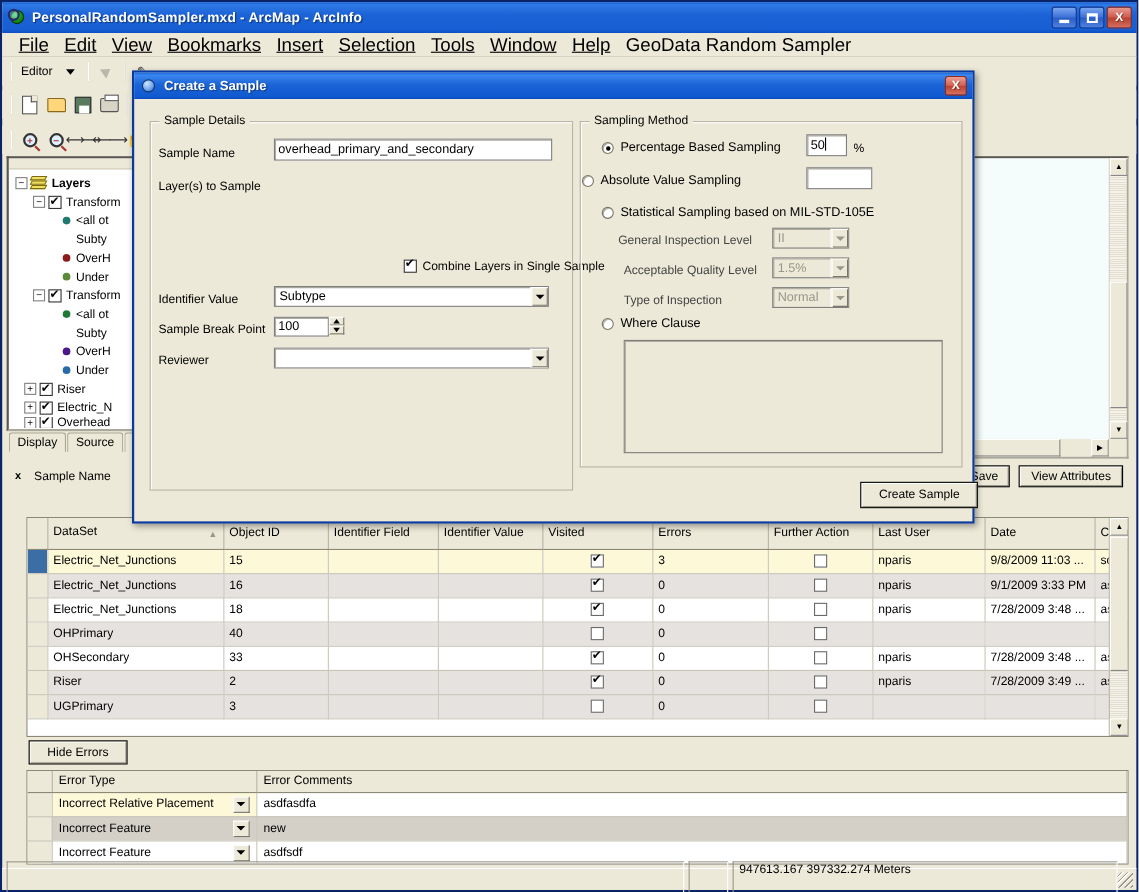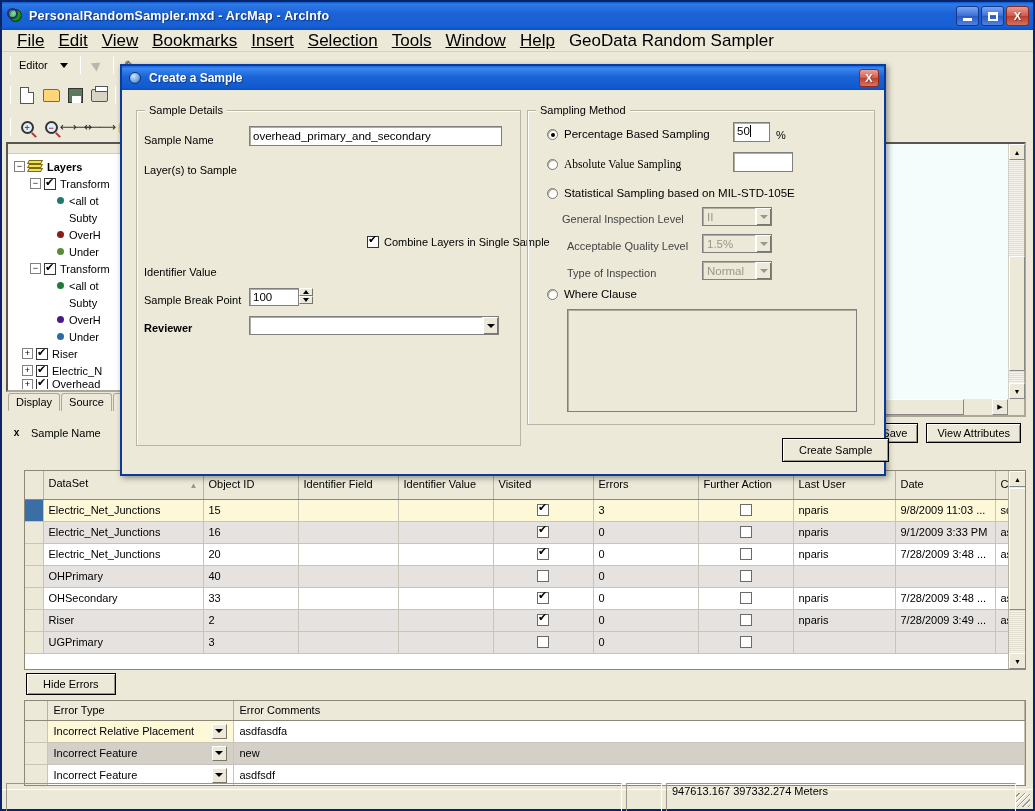--- a/index.html
+++ b/index.html
@@ -498,21 +498,21 @@
           <td>
               <span class="cellchk"></span>
             </td>
           <td>nparis</td>
           <td>9/1/2009 3:33 PM</td>
           <td>asd</td>
         </tr>
         <tr class="r-nrm">
           <td class="selbox"></td>
           <td>Electric_Net_Junctions</td>
-          <td>20</td>
+          <td>18</td>
           <td></td>
           <td></td>
           <td>
               <span class="cellchk on"></span>
             </td>
           <td>0</td>
           <td>
               <span class="cellchk"></span>
             </td>
           <td>nparis</td>
@@ -680,56 +680,62 @@
     <input class="dinput" style="left: 127px; top: 60px; width: 253px; height: 20px;" value="overhead_primary_and_secondary">
 
     <div class="dlabel" style="left:22px; top:98px;">Layer(s) to Sample</div>
 
     <div class="dcheck" style="left:245px; top:170px;">
       <span class="dchk-box on"></span>
       <span>Combine Layers in Single Sample</span>
     </div>
 
     <div class="dlabel" style="left:22px; top:200px;">Identifier Value</div>
+    <div class="dcombo" style="left:127px; top:194px; width:250px; height:19px;">
+      <span>Subtype</span>
+      <span class="dcombo-btn">
+          <span class="tri-dn"></span>
+        </span>
+    </div>
 
     <div class="dlabel" style="left:22px; top:228px;">Sample Break Point</div>
     <div class="dspin" style="left:127px; top:222px;">
       <input value="100" style="">
       <div class="dspin-btns">
         <div class="dspin-btn">
             <span class="tri-up"></span>
           </div>
         <div class="dspin-btn">
             <span class="tri-dn-s"></span>
           </div>
       </div>
     </div>
 
-    <div class="dlabel" style="left:22px; top:256px;font-weight:bold;">Reviewer</div>
+    <div class="dlabel" style="left:22px; top:256px;">Reviewer</div>
     <div class="dcombo" style="left:127px; top:250px; width:250px; height:19px;">
       <span></span>
       <span class="dcombo-btn">
           <span class="tri-dn"></span>
         </span>
     </div>
 
     <div class="gbox" style="left:405px; top:44px; width:348px; height:315px;">
       <span class="gbox-lbl">Sampling Method</span>
     </div>
 
     <div class="dradio" style="left:425px; top:62px;">
       <span class="drad-c on"></span>
       <span>Percentage Based Sampling</span>
     </div>
     <div class="dinput" style="left:611px; top:56px; width:37px; height:20px; padding:2px 3px;">
       <span>50</span><span class="caret"></span>
     </div>
     <div class="dlabel" style="left:654px; top:63px;">%</div>
 
-    <div class="dradio" style="left:425px; top:92px;font-family:Liberation Serif, serif;">
+    <div class="dradio" style="left:407px; top:92px;">
       <span class="drad-c"></span>
       <span>Absolute Value Sampling</span>
     </div>
     <div class="dinput" style="left:611px; top:86px; width:60px; height:20px;">
       <span></span>
     </div>
 
     <div class="dradio" style="left:425px; top:121px;">
       <span class="drad-c"></span>
       <span>Statistical Sampling based on MIL-STD-105E</span>

